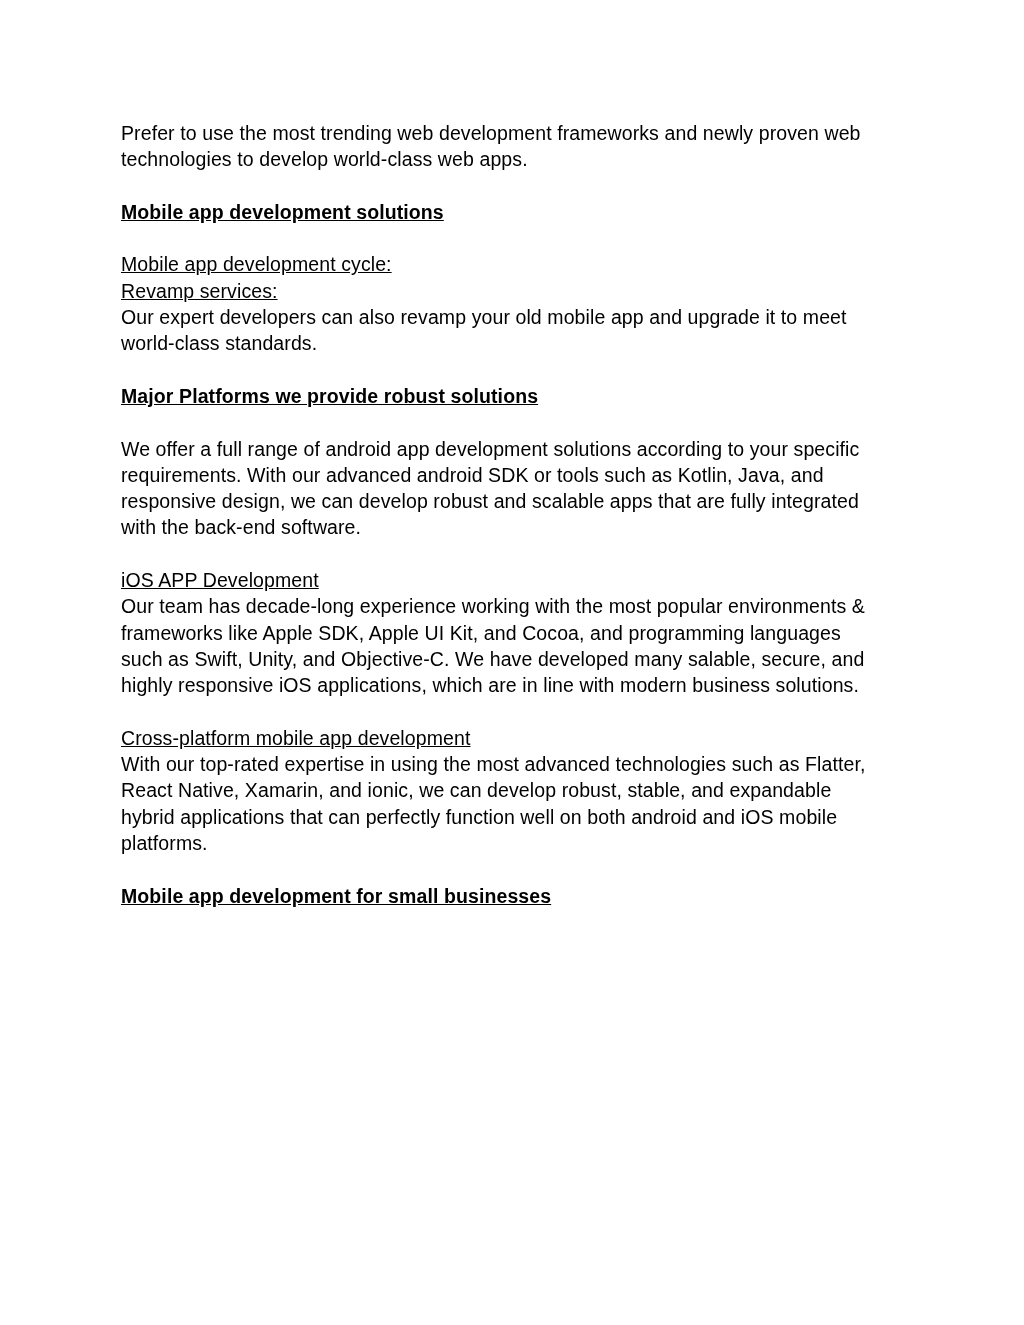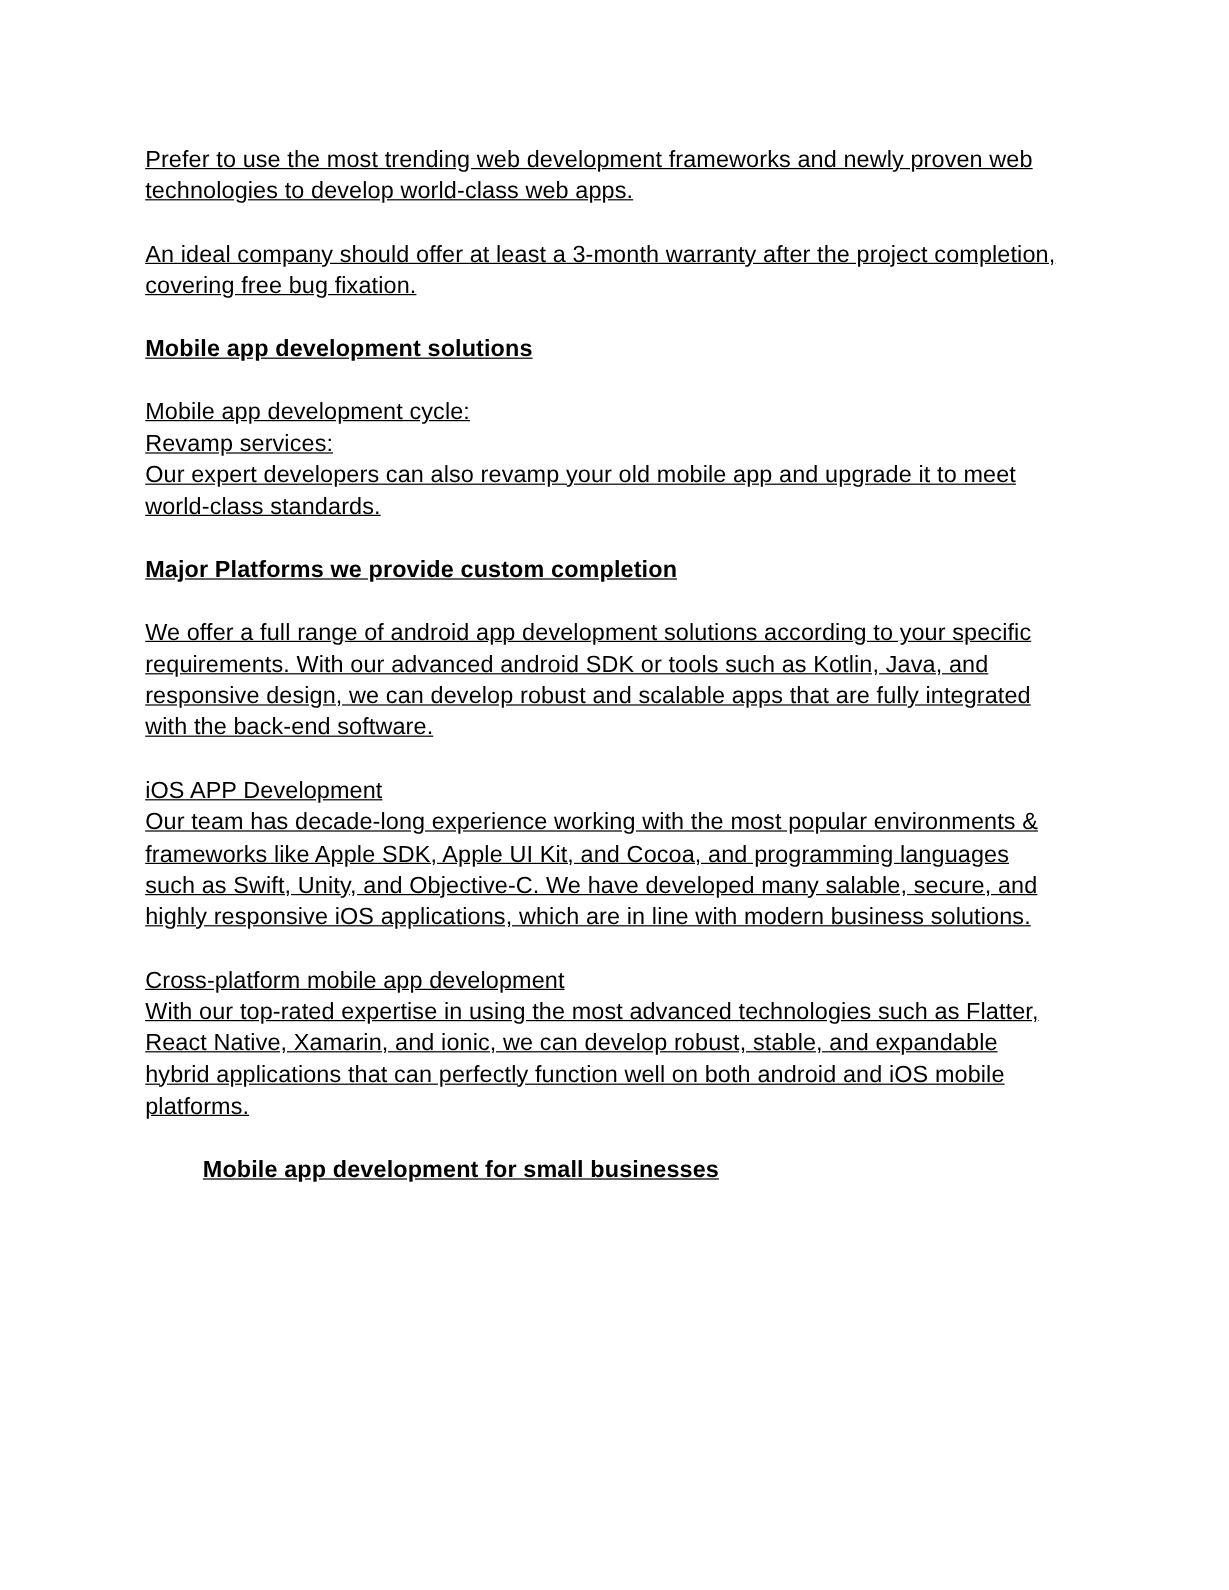--- a/index.html
+++ b/index.html
@@ -20,30 +20,28 @@
     left: 121px;
     top: 120px;
     width: 812px;
     font-size: 19.5px;
     line-height: 26.3px;
     letter-spacing: 0.1px;
   }
   .para {
     margin: 0 0 26.3px 0;
     white-space: pre-line;
-    text-decoration: underline;
   }
   .heading {
     font-weight: bold;
     text-decoration: underline;
     margin: 0 0 26.3px 0;
   }
   .heading-extra-space {
     margin-top: 26.3px;
-    margin-left: 48px;
   }
   .section-title {
     text-decoration: underline;
     margin: 0;
   }
   .bullet-line {
     margin: 0;
     padding-left: 61px;
   }
   .bullet-glyph {
@@ -56,32 +54,30 @@
 </style>
 </head>
 <body>
 
 <div class="doc">
 
   <p class="para">Prefer to use the most trending web development frameworks and newly proven web
 technologies to develop world-class web apps.</p>
 
 
-  <p class="para">An ideal company should offer at least a 3-month warranty after the project completion,
-covering free bug fixation.</p>
 
   <p class="heading">Mobile app development solutions</p>
 
   <p class="section-title">Mobile app development cycle:</p>
 
   <p class="section-title">Revamp services:</p>
   <p class="para">Our expert developers can also revamp your old mobile app and upgrade it to meet
 world-class standards.</p>
 
-  <p class="heading">Major Platforms we provide custom completion</p>
+  <p class="heading">Major Platforms we provide robust solutions</p>
 
   <p class="para">We offer a full range of android app development solutions according to your specific
 requirements. With our advanced android SDK or tools such as Kotlin, Java, and
 responsive design, we can develop robust and scalable apps that are fully integrated
 with the back-end software.</p>
 
   <p class="section-title">iOS APP Development</p>
   <p class="para">Our team has decade-long experience working with the most popular environments &amp;
 frameworks like Apple SDK, Apple UI Kit, and Cocoa, and programming languages
 such as Swift, Unity, and Objective-C. We have developed many salable, secure, and

